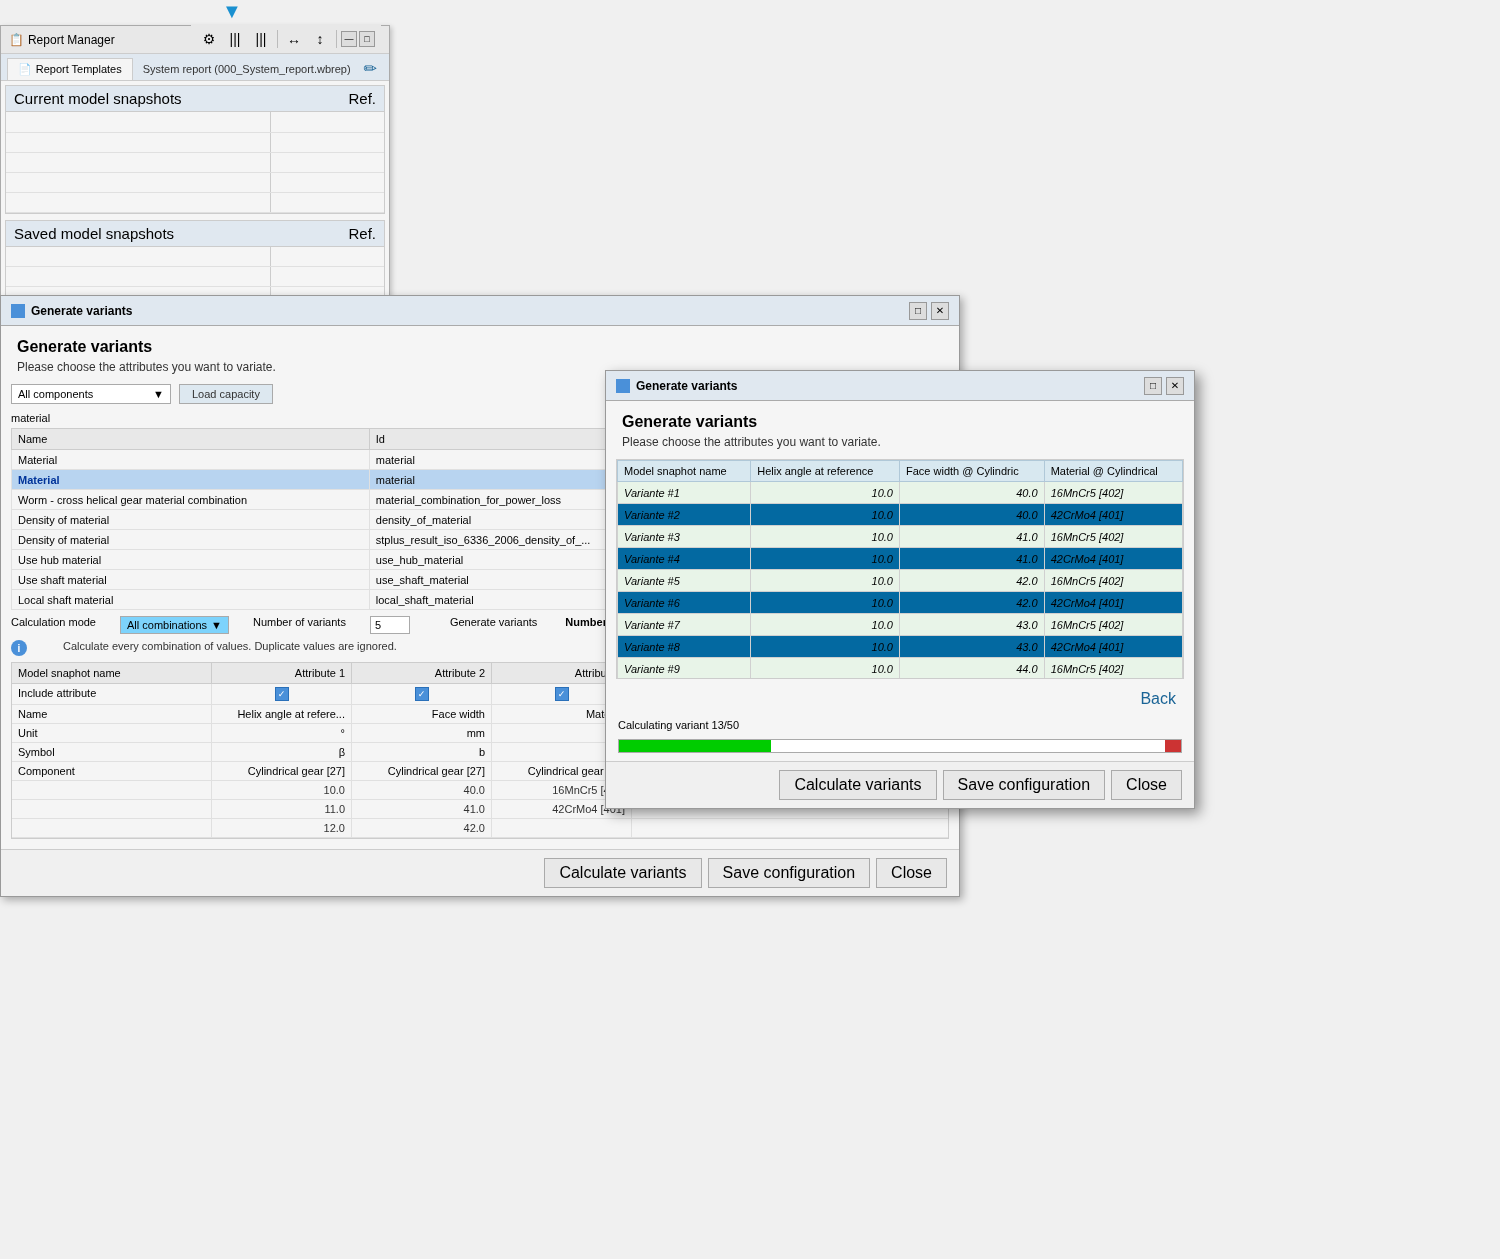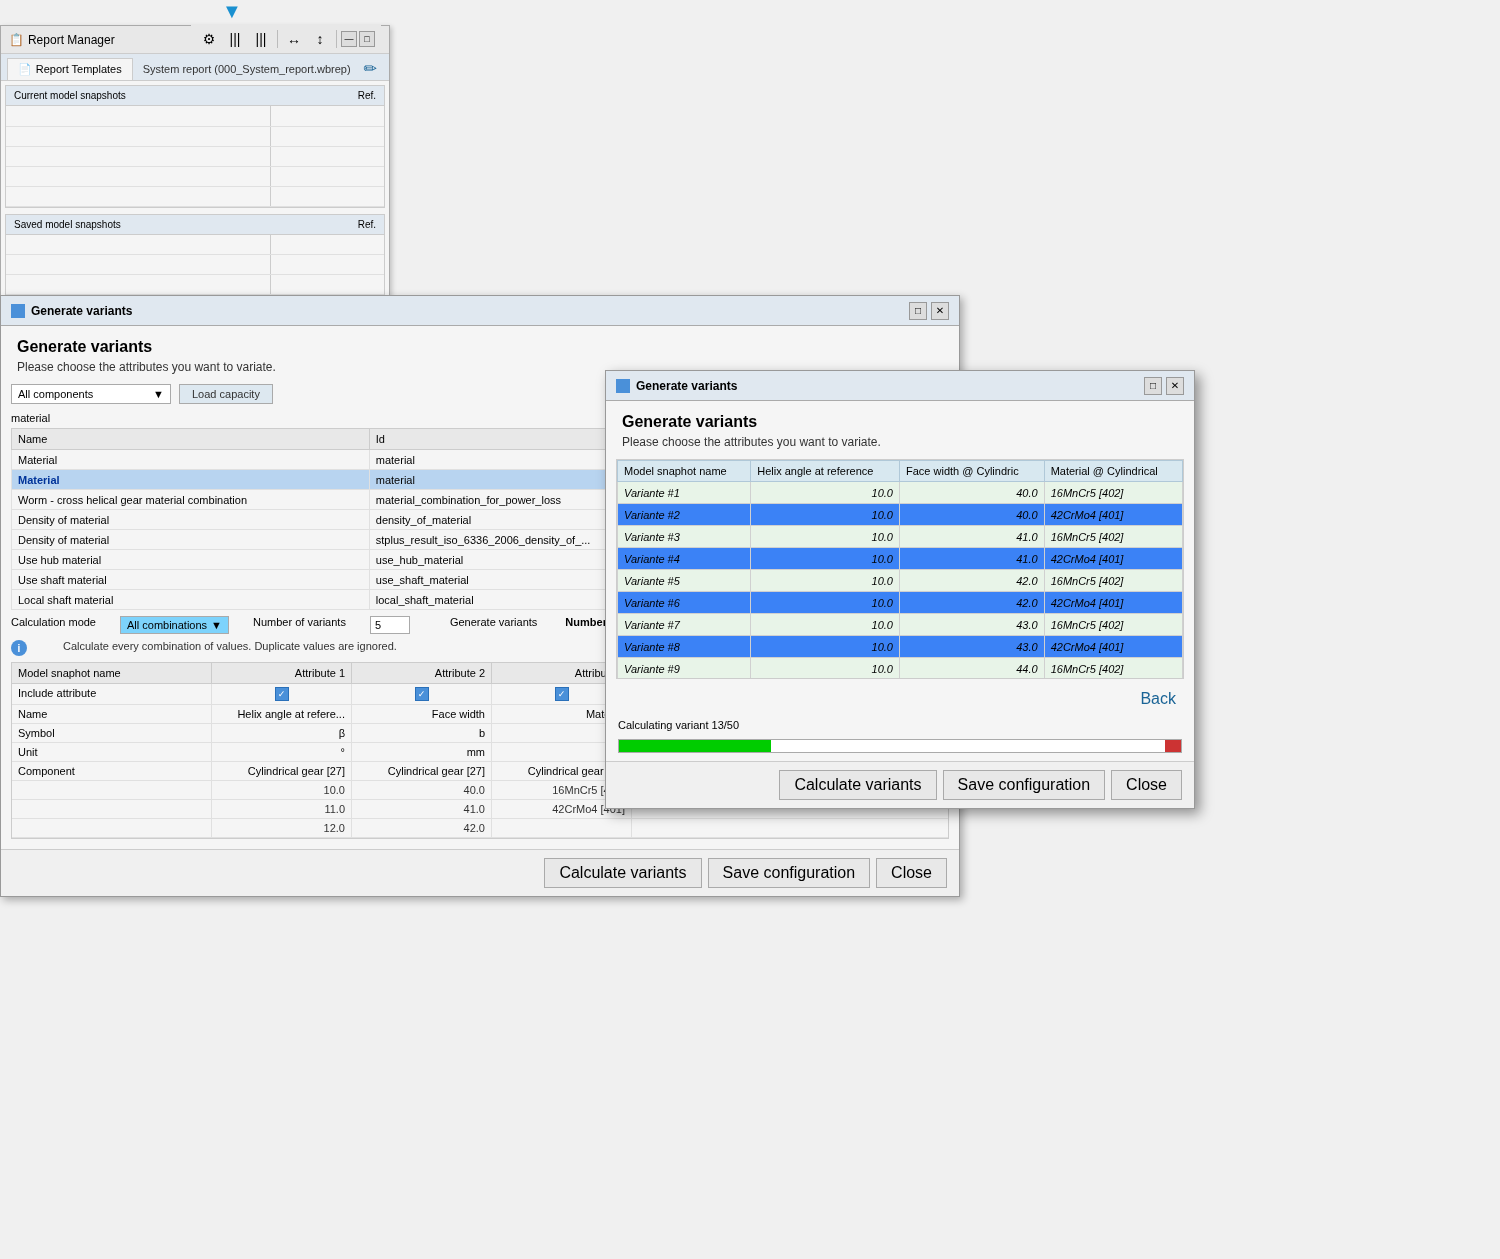--- a/index.html
+++ b/index.html
@@ -88,21 +88,21 @@
       cursor: pointer;
       color: #1a6496;
       font-size: 16px;
       padding: 2px 6px;
     }
     .system-report-text { font-size: 11px; color: #333; margin-left: 8px; }
 
     .section-header {
       background: #e0e8f0;
       padding: 4px 8px;
-      font-size: 10px;
+      font-size: 15px;
       border-bottom: 1px solid #ccc;
       display: flex;
       justify-content: space-between;
     }
     .snapshot-table {
       width: 100%;
       border-collapse: collapse;
       font-size: 11px;
     }
     .snapshot-table td {
@@ -352,21 +352,21 @@
       text-align: left;
       font-weight: normal;
     }
     .results-table td {
       border: 1px solid #d0d0d0;
       padding: 3px 6px;
       height: 22px;
       font-style: italic;
     }
     .results-table tr.even td { background: #e8f4e8; }
-    .results-table tr.odd td { background: #3b82f6; }
+    .results-table tr.odd td { background: #0369a1; }
 
     .progress-bar-container {
       background: white;
       border: 1px solid #aaa;
       height: 14px;
       margin: 4px 0;
       position: relative;
       flex: 1;
     }
     .progress-bar-fill {
@@ -650,30 +650,30 @@
         </div>
 
         <div class="attr-sub-row">
           <div>Name</div>
           <div>Helix angle at refere...</div>
           <div>Face width</div>
           <div>Material</div>
         </div>
 
         <div class="attr-sub-row">
+          <div>Unit</div>
+          <div>°</div>
+          <div>mm</div>
+          <div></div>
+        </div>
+
+        <div class="attr-sub-row">
           <div>Symbol</div>
           <div>β</div>
           <div>b</div>
-          <div></div>
-        </div>
-
-        <div class="attr-sub-row">
-          <div>Unit</div>
-          <div>°</div>
-          <div>mm</div>
           <div></div>
         </div>
 
         <div class="attr-sub-row">
           <div>Component</div>
           <div>Cylindrical gear [27]</div>
           <div>Cylindrical gear [27]</div>
           <div>Cylindrical gear [27]</div>
         </div>
 

